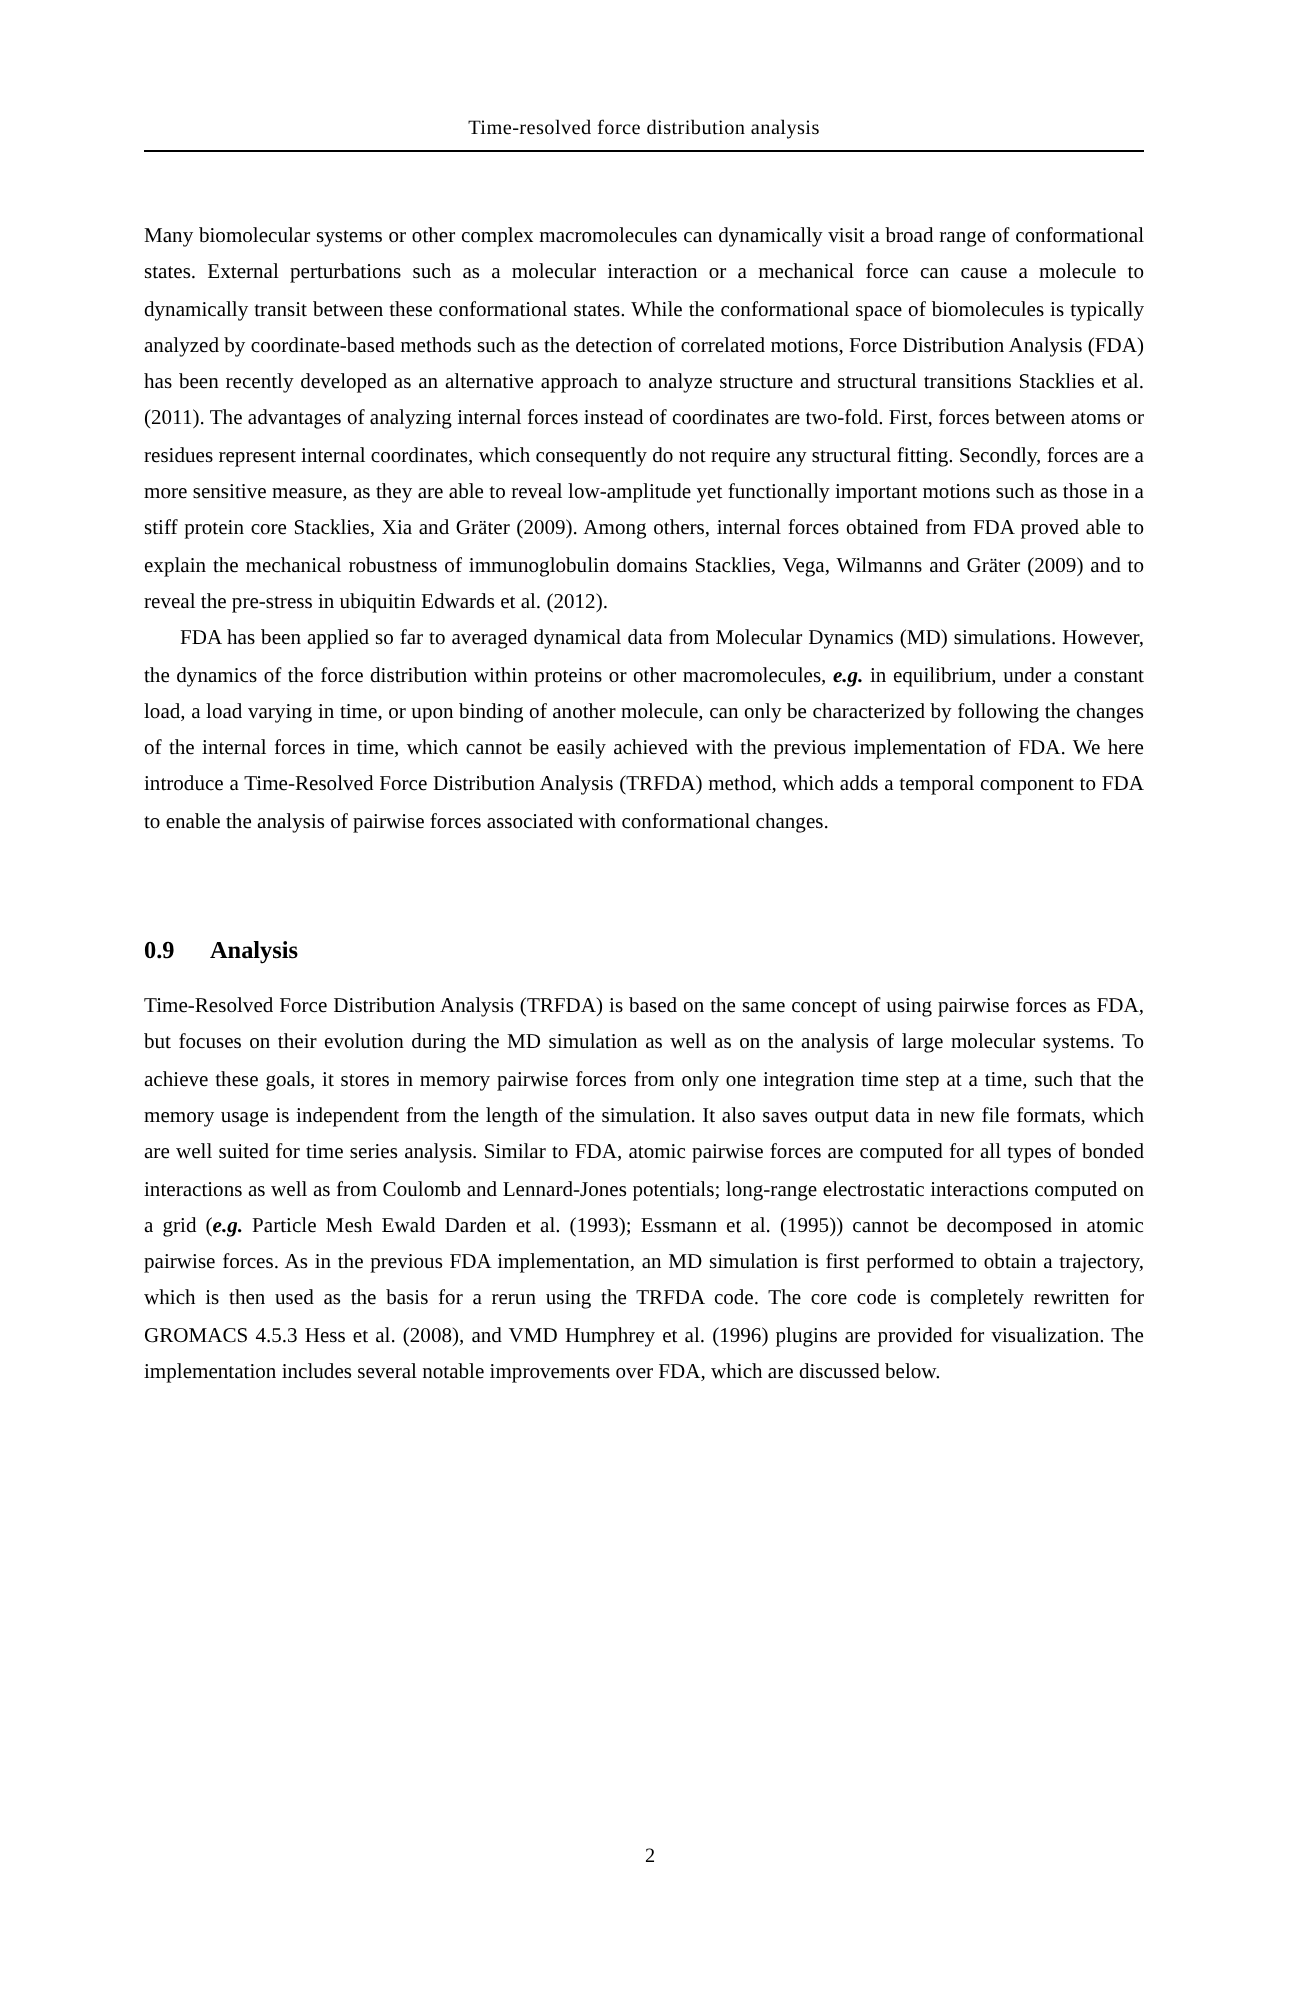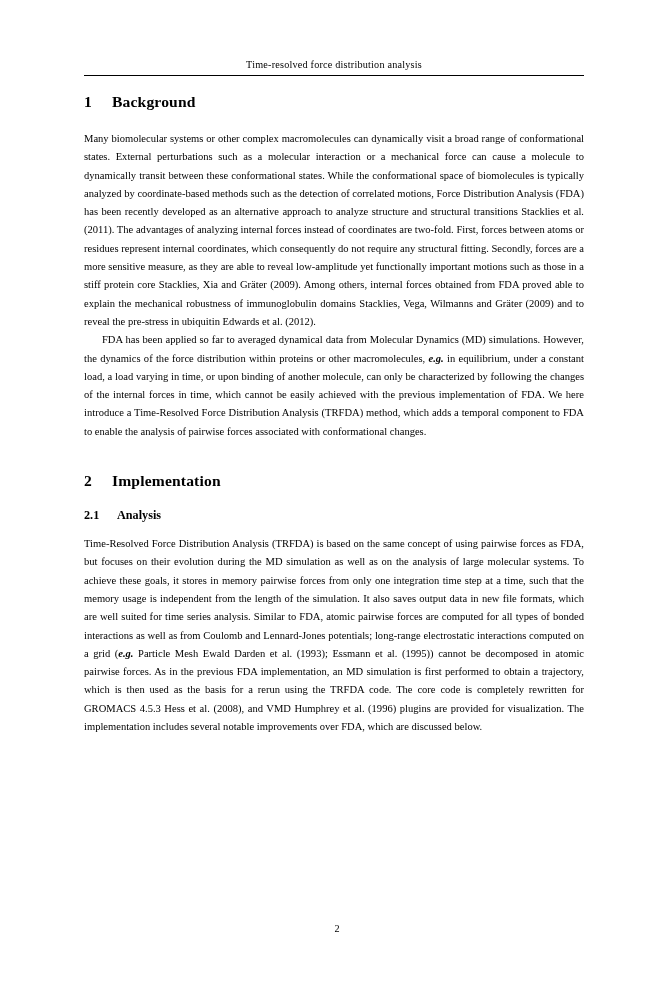--- a/index.html
+++ b/index.html
@@ -11,21 +11,21 @@
     width: 650px;
     height: 1000px;
     position: relative;
     font-family: "Liberation Serif", "DejaVu Serif", serif;
     color: #000000;
     overflow: hidden;
   }
 
   .page {
     position: absolute;
-    left: 12px;
+    left: 0;
     top: 0;
     width: 571px;
     height: 1000px;
   }
 
   
   .runhead-wrap {
     position: absolute;
     left: 72px;
     top: 58px;
@@ -112,40 +112,34 @@
 
 <div class="page">
 
   <div class="runhead-wrap">
     <div class="runhead">Time-resolved force distribution analysis</div>
     <div class="runhead-rule"></div>
   </div>
 
   <div class="body-block">
 
-    <h1 class="section">
-      <span class="num">1</span><span>Background</span>
-    </h1>
 
     <div class="gap-after-h1"></div>
 
     <p class="para">Many biomolecular systems or other complex macromolecules can dynamically visit a broad range of conformational states. External perturbations such as a molecular interaction or a mechanical force can cause a molecule to dynamically transit between these conformational states. While the conformational space of biomolecules is typically analyzed by coordinate-based methods such as the detection of correlated motions, Force Distribution Analysis (FDA) has been recently developed as an alternative approach to analyze structure and structural transitions Stacklies et al. (2011). The advantages of analyzing internal forces instead of coordinates are two-fold. First, forces between atoms or residues represent internal coordinates, which consequently do not require any structural fitting. Secondly, forces are a more sensitive measure, as they are able to reveal low-amplitude yet functionally important motions such as those in a stiff protein core Stacklies, Xia and Gräter (2009). Among others, internal forces obtained from FDA proved able to explain the mechanical robustness of immunoglobulin domains Stacklies, Vega, Wilmanns and Gräter (2009) and to reveal the pre-stress in ubiquitin Edwards et al. (2012).</p>
 
     <p class="para indent"><span>FDA has been applied so far to averaged dynamical data from Molecular Dynamics (MD) simulations. However, the dynamics of the force distribution within proteins or other macromolecules, </span><i>e.g.</i><span> in equilibrium, under a constant load, a load varying in time, or upon binding of another molecule, can only be characterized by following the changes of the internal forces in time, which cannot be easily achieved with the previous implementation of FDA. We here introduce a Time-Resolved Force Distribution Analysis (TRFDA) method, which adds a temporal component to FDA to enable the analysis of pairwise forces associated with conformational changes.</span></p>
 
     <div class="gap-before-h1"></div>
 
-    <h1 class="section">
-      <span class="num">2</span><span>Implementation</span>
-    </h1>
 
     <div class="gap-before-h2"></div>
 
     <h2 class="subsection">
-      <span class="num">2.1</span><span>Analysis</span>
+      <span class="num">0.9</span><span>Analysis</span>
     </h2>
 
     <div class="gap-after-h2"></div>
 
     <p class="para"><span>Time-Resolved Force Distribution Analysis (TRFDA) is based on the same concept of using pairwise forces as FDA, but focuses on their evolution during the MD simulation as well as on the analysis of large molecular systems. To achieve these goals, it stores in memory pairwise forces from only one integration time step at a time, such that the memory usage is independent from the length of the simulation. It also saves output data in new file formats, which are well suited for time series analysis. Similar to FDA, atomic pairwise forces are computed for all types of bonded interactions as well as from Coulomb and Lennard-Jones potentials; long-range electrostatic interactions computed on a grid (</span><i>e.g.</i><span> Particle Mesh Ewald Darden et al. (1993); Essmann et al. (1995)) cannot be decomposed in atomic pairwise forces. As in the previous FDA implementation, an MD simulation is first performed to obtain a trajectory, which is then used as the basis for a rerun using the TRFDA code. The core code is completely rewritten for GROMACS 4.5.3 Hess et al. (2008), and VMD Humphrey et al. (1996) plugins are provided for visualization. The implementation includes several notable improvements over FDA, which are discussed below.</span></p>
 
   </div>
 
   <div class="folio">2</div>
 

